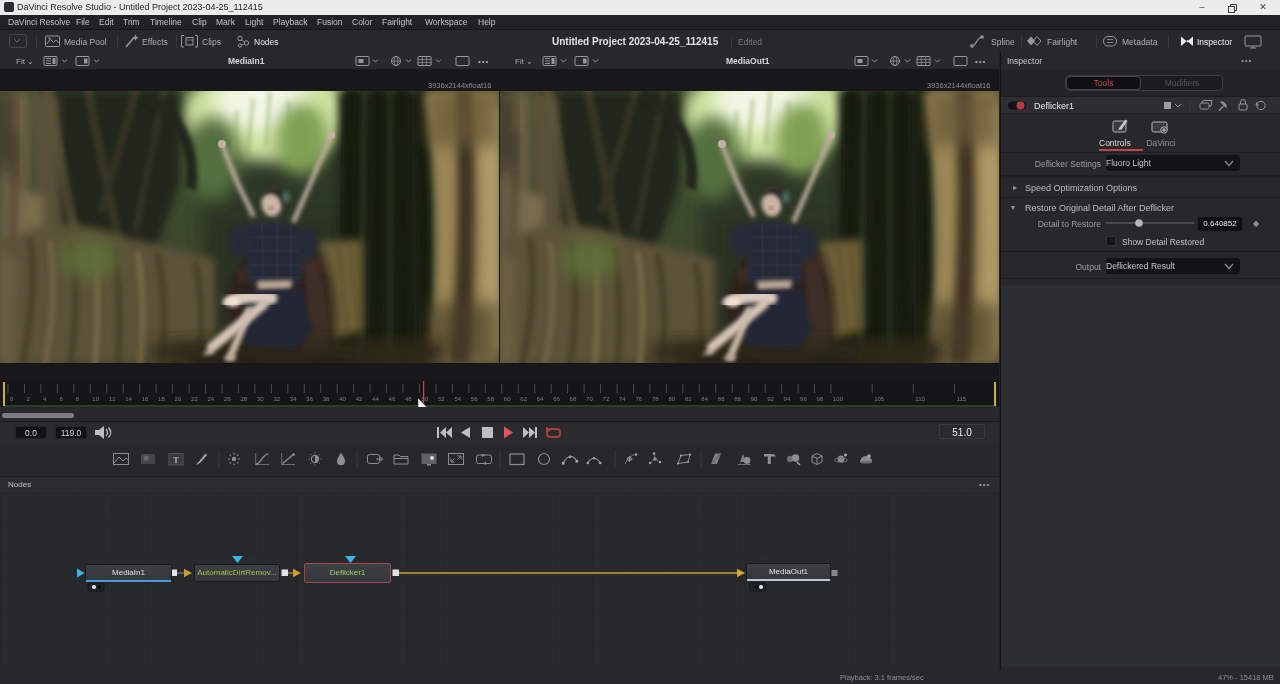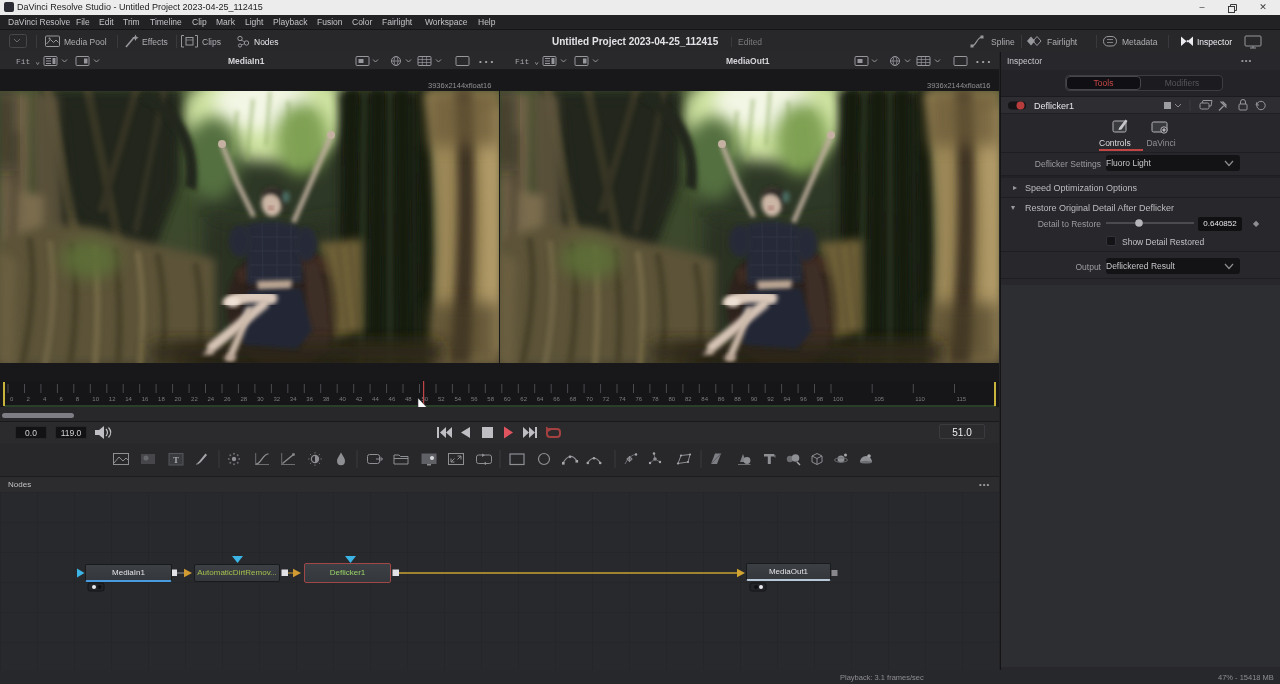--- a/index.html
+++ b/index.html
@@ -13,21 +13,21 @@
 .winbtn { top:0px; height:15px; width:14px; color:#3a3a3a; font-size:9px; text-align:center; line-height:14px; }
 
 #menubar { left:0; top:15px; width:1280px; height:14px; background:#222225; color:#c4c4c8; font-size:8.5px; }
 #menubar span { position:absolute; top:2px; }
 
 #toolbar { left:0; top:29px; width:1280px; height:23px; background:#28282b; border-top:1px solid #141416; }
 .tbtxt { font-size:8.5px; color:#aeaeb2; top:7px; position:absolute; }
 .tbsep { position:absolute; top:5px; width:1px; height:13px; background:#3a3a3e; }
 
 #vhead { left:0; top:52px; width:999px; height:18px; background:#29292c; border-bottom:1px solid #1a1a1d; }
-.vh { font-size:8px; color:#a8a8ac; position:absolute; top:5px;font-family:Liberation Mono, monospace; }
+.vh { font-size:8px; color:#a8a8ac; position:absolute; top:5px; }
 .vtitle { font-size:8.5px; color:#d6d6da; font-weight:bold; position:absolute; top:4px; }
 
 #varea { left:0; top:70px; width:999px; height:311px; background:#18181a; }
 .imglabel { position:absolute; top:11px; font-size:7.5px; color:#909094; }
 .vimg { position:absolute; top:21px; width:499px; height:272px; overflow:hidden; }
 
 #ruler { left:0; top:381px; width:999px; height:26px; background:#161618; }
 #scrollrow { left:0; top:407px; width:999px; height:14px; background:#28282b; }
 #scrollbar { left:2px; top:6px; width:72px; height:5px; background:#7e7c84; border-radius:3px; }
 #transport { left:0; top:421px; width:999px; height:22px; background:#2b2b2e; border-top:1px solid #19191c; }

